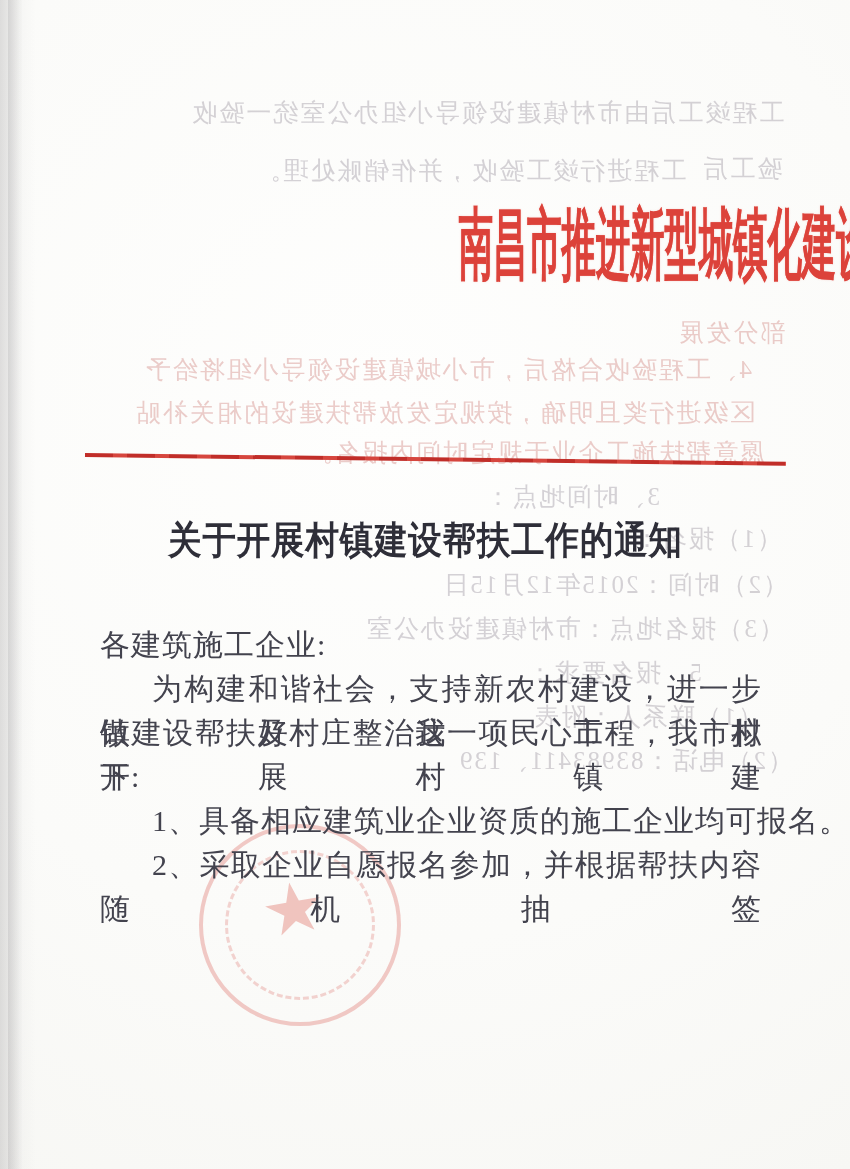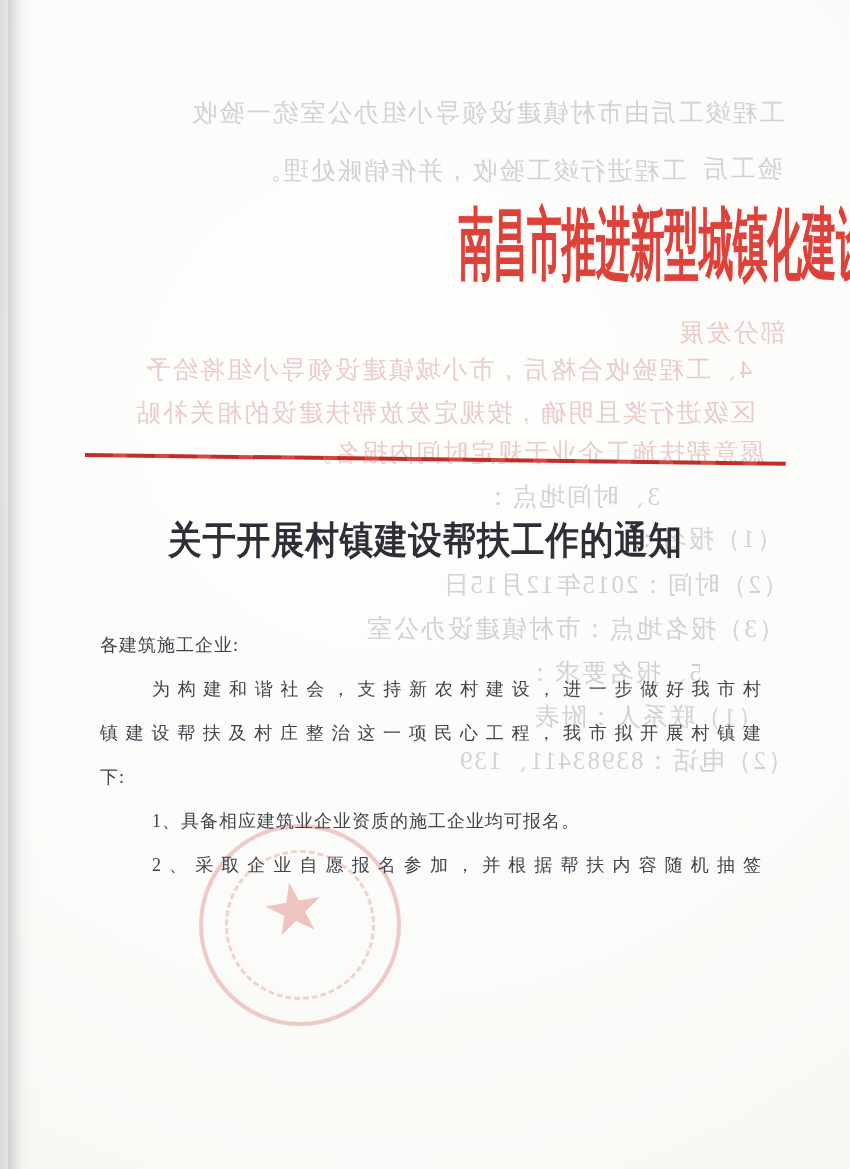--- a/index.html
+++ b/index.html
@@ -61,21 +61,21 @@
   .doc-title .inner{
     display:inline-block;
     font-size:38px;font-weight:bold;letter-spacing:1px;white-space:nowrap;
     transform:scaleX(0.88);transform-origin:center;
     color:#2e2e38;
     line-height:48px;
   }
   
   .body-text{
     position:absolute;left:100px;top:623px;width:662px;z-index:3;
-    font-size:18px;color:#43434e;letter-spacing:1px;
+    font-size:30px;color:#43434e;letter-spacing:1px;
   }
   .body-line{height:44px;line-height:44px;white-space:nowrap;}
   .body-line.j{white-space:normal;text-align:justify;text-align-last:justify;}
   .body-line.ind{text-indent:52px;}
   
   .seal{
     position:absolute;left:199px;top:824px;width:194px;height:194px;
     border-radius:50%;
     border:4px solid rgba(223,118,110,0.38);
     z-index:1;

